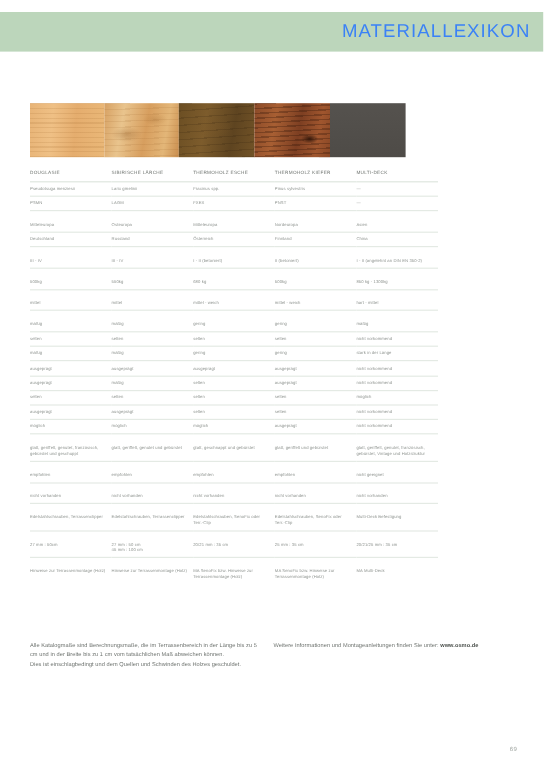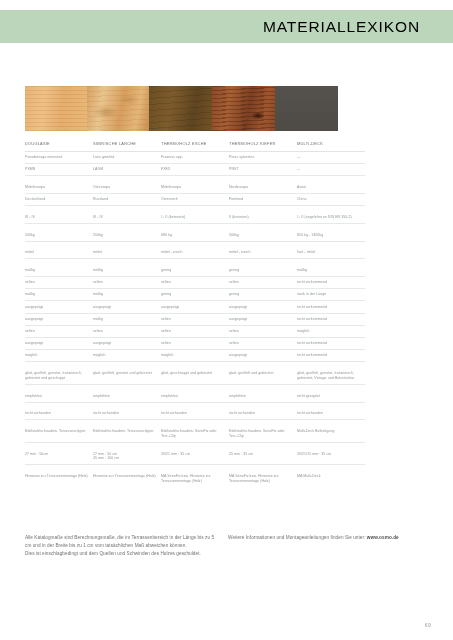--- a/index.html
+++ b/index.html
@@ -10,23 +10,23 @@
     -webkit-font-smoothing: antialiased;
   }
   .page { position: relative; width: 453px; height: 640px; overflow: hidden; background: #fff; }
 
   
   .header-band {
     position: absolute; left: 0; top: 10px; width: 453px; height: 33px;
     background: #bcd6bb;
   }
   .header-title {
-    position: absolute; right: 33px; top: 18px;
+    position: absolute; right: 11px; top: 18px;
     font-size: 15.5px; letter-spacing: 0.9px;
-    color: #000000; font-weight: 400; white-space: nowrap;
+    color: #3b82f6; font-weight: 400; white-space: nowrap;
   }
 
   
   .swatch-strip {
     position: absolute; left: 25px; top: 86px;
     width: 313px; height: 45px;
     display: flex;
   }
   .swatch { height: 45px; position: relative; overflow: hidden; }
   .sw-douglasie {

